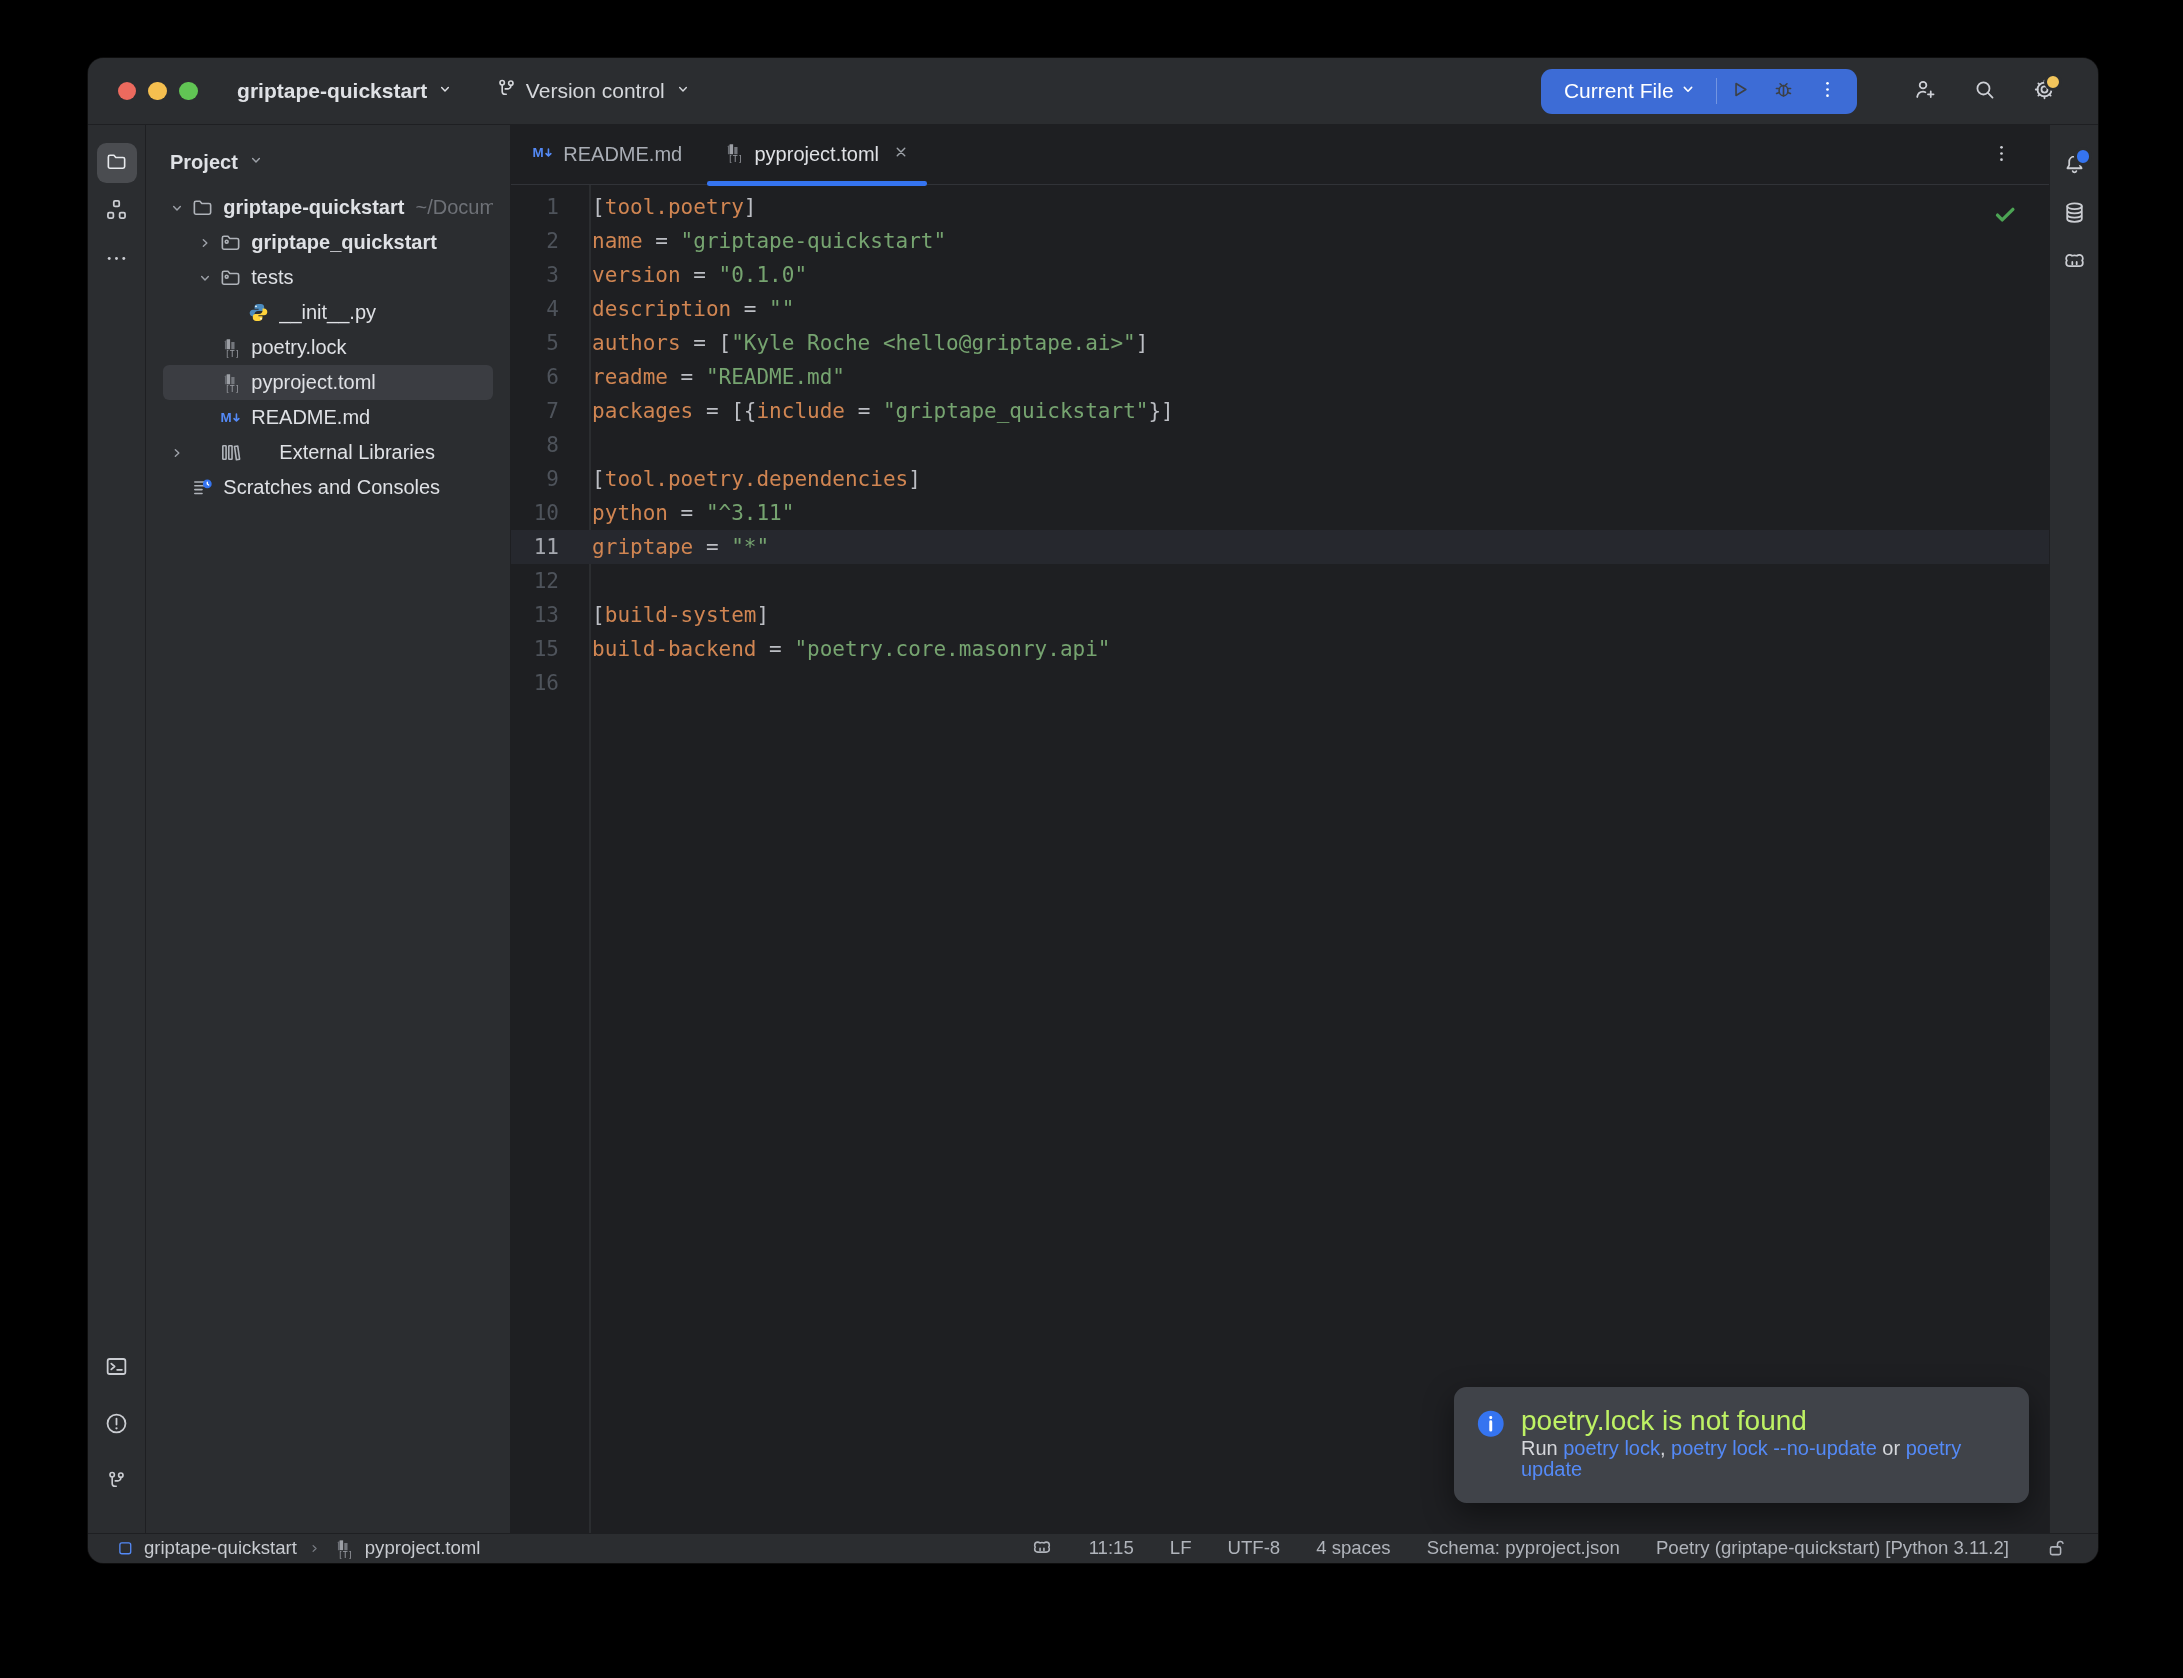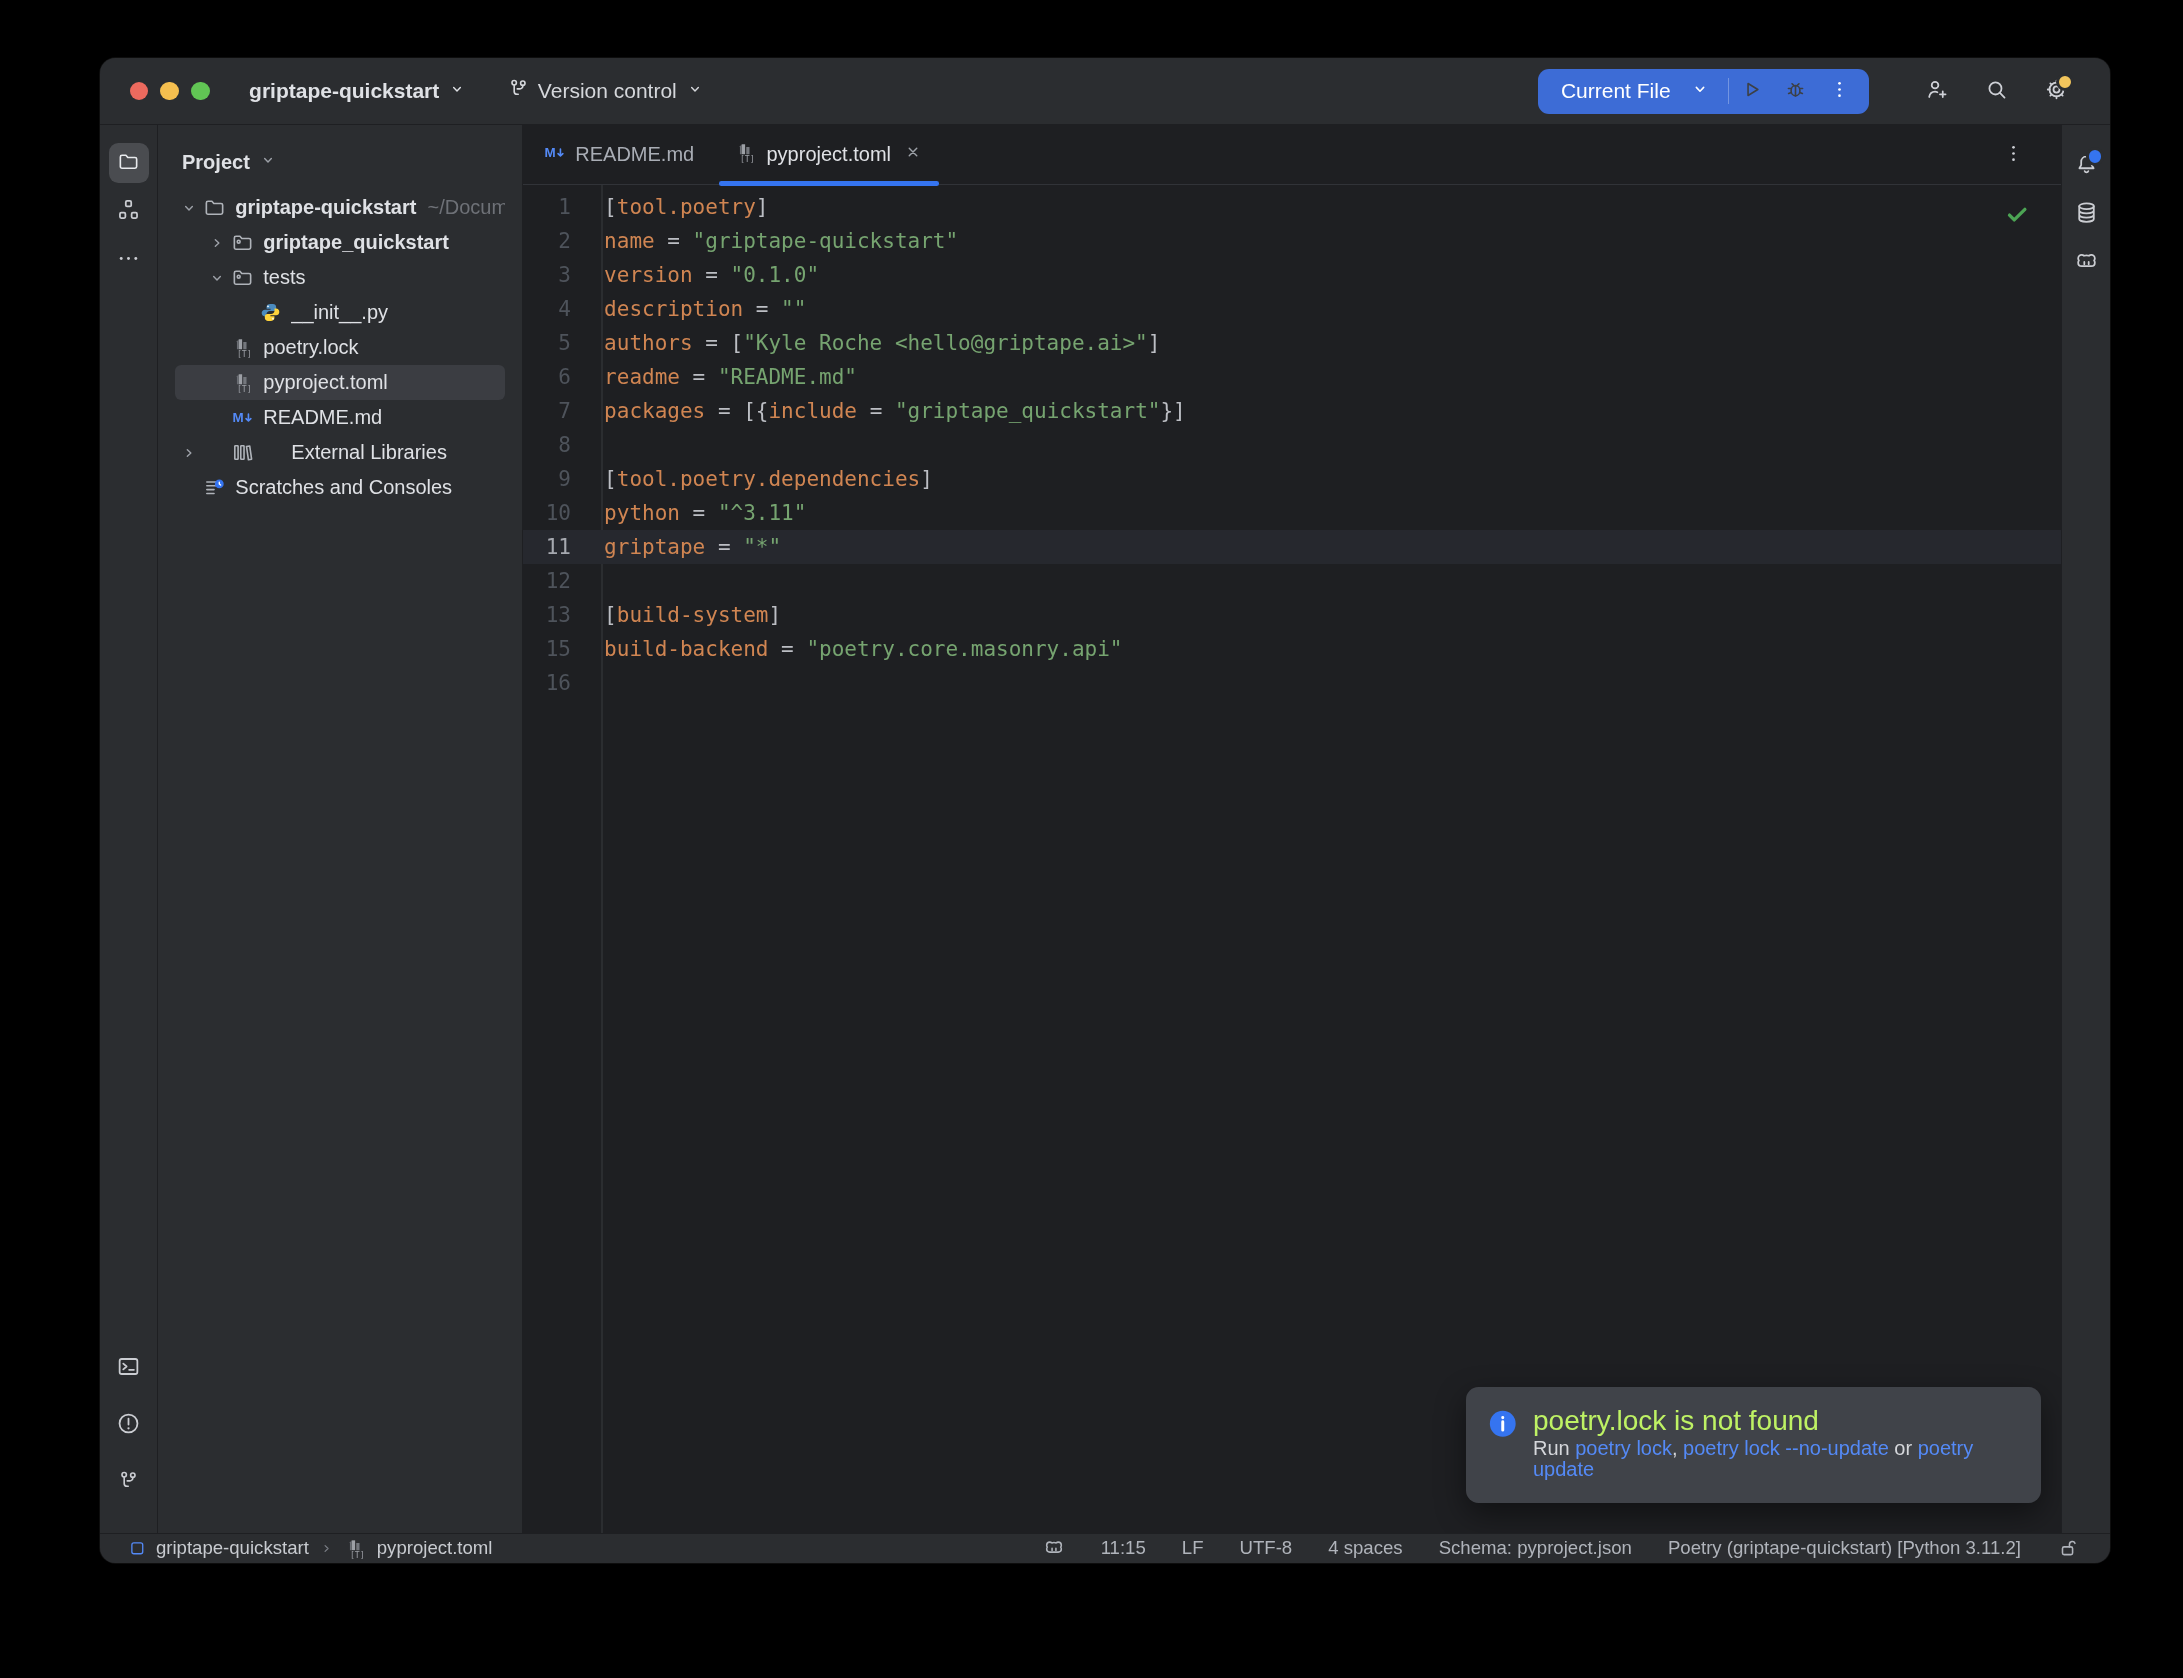--- a/index.html
+++ b/index.html
@@ -1,33 +1,33 @@
 <!DOCTYPE html>
 <html style="font-size:12.4px"><head>
 <meta charset="utf-8">
 <style>
   html,body{margin:0;padding:0;background:#000;}
   .stage{position:relative;width:2183px;height:1678px;background:#000;overflow:hidden;
          font-family:"Liberation Sans",sans-serif;-webkit-font-smoothing:antialiased;}
-  .window{position:absolute;left:100px;top:58px;width:2010px;height:1505px;
+  .window{position:absolute;left:88px;top:58px;width:2010px;height:1505px;
           background:#1E1F22;border-radius:15.5px;overflow:hidden;
           box-shadow:0 0 0 0.8px rgba(255,255,255,0.07);display:flex;flex-direction:column;}
   
   .titlebar{height:66px;flex:0 0 66px;background:#2B2D30;display:flex;align-items:center;
             border-bottom:1.6px solid #1E1F22;position:relative;}
   .traffic{display:flex;gap:12.4px;margin-left:29.5px;}
   .traffic span{width:18.6px;height:18.6px;border-radius:50%;display:block;}
   .tl-close{background:#EC6A5E;} .tl-min{background:#F5BF4F;} .tl-max{background:#61C554;}
   .tb-item{display:flex;align-items:center;gap:7.8px;color:#DFE1E5;font-size:21px;cursor:default;}
   .proj-switcher{margin-left:39px;font-weight:700;}
   .vcs{margin-left:40px;font-weight:400;color:#D5D7DB;}
   .tb-spacer{flex:1;}
   .run-group{display:flex;align-items:center;height:45px;background:#3D6CD6;border-radius:11px;
              padding:0 7.8px 0 0;margin-right:47px;}
-  .run-config{display:flex;align-items:center;gap:18px;color:#FFFFFF;font-size:21px;padding:0 17px 0 23px;height:100%;}
+  .run-config{display:flex;align-items:center;gap:3px;color:#FFFFFF;font-size:21px;padding:0 17px 0 23px;height:100%;}
   .run-divider{width:1.6px;height:26.4px;background:rgba(255,255,255,0.28);}
   .run-ico{width:44px;height:45px;display:flex;align-items:center;justify-content:center;color:#3C4046;}
   .run-ico.light{color:#FFFFFF;}
   .tb-actions{display:flex;align-items:center;gap:20px;margin-right:34px;color:#CED0D6;}
   .tb-act{width:40px;height:40px;display:flex;align-items:center;justify-content:center;position:relative;border-radius:7.8px;}
   .badge-dot{position:absolute;width:12.4px;height:12.4px;border-radius:50%;top:1.6px;right:1.6px;border:3.1px solid #2B2D30;}
   .icon-16 svg,.icon{display:block;}
   
   .wbody{flex:1;display:flex;min-height:0;}
   .stripe{background:#2B2D30;display:flex;flex-direction:column;align-items:center;}

